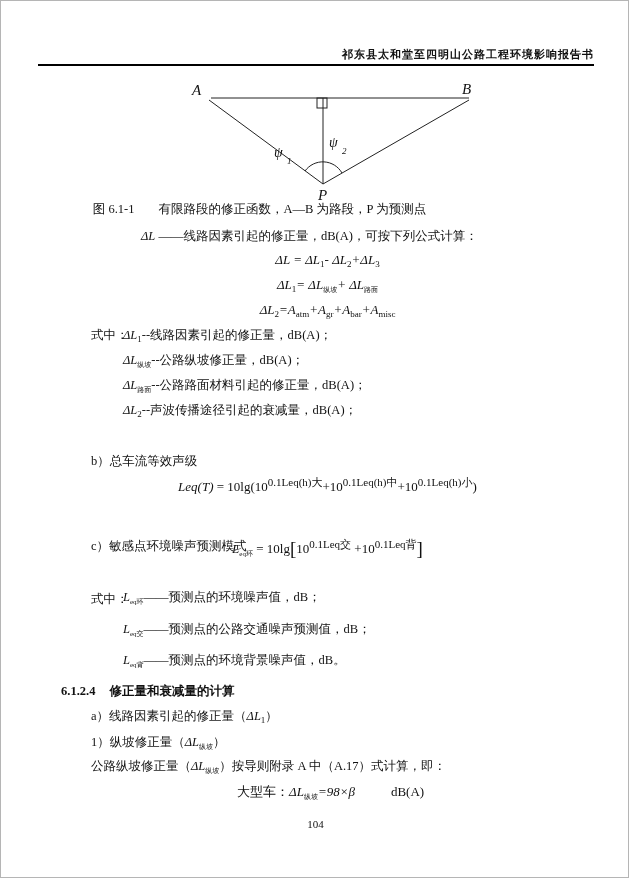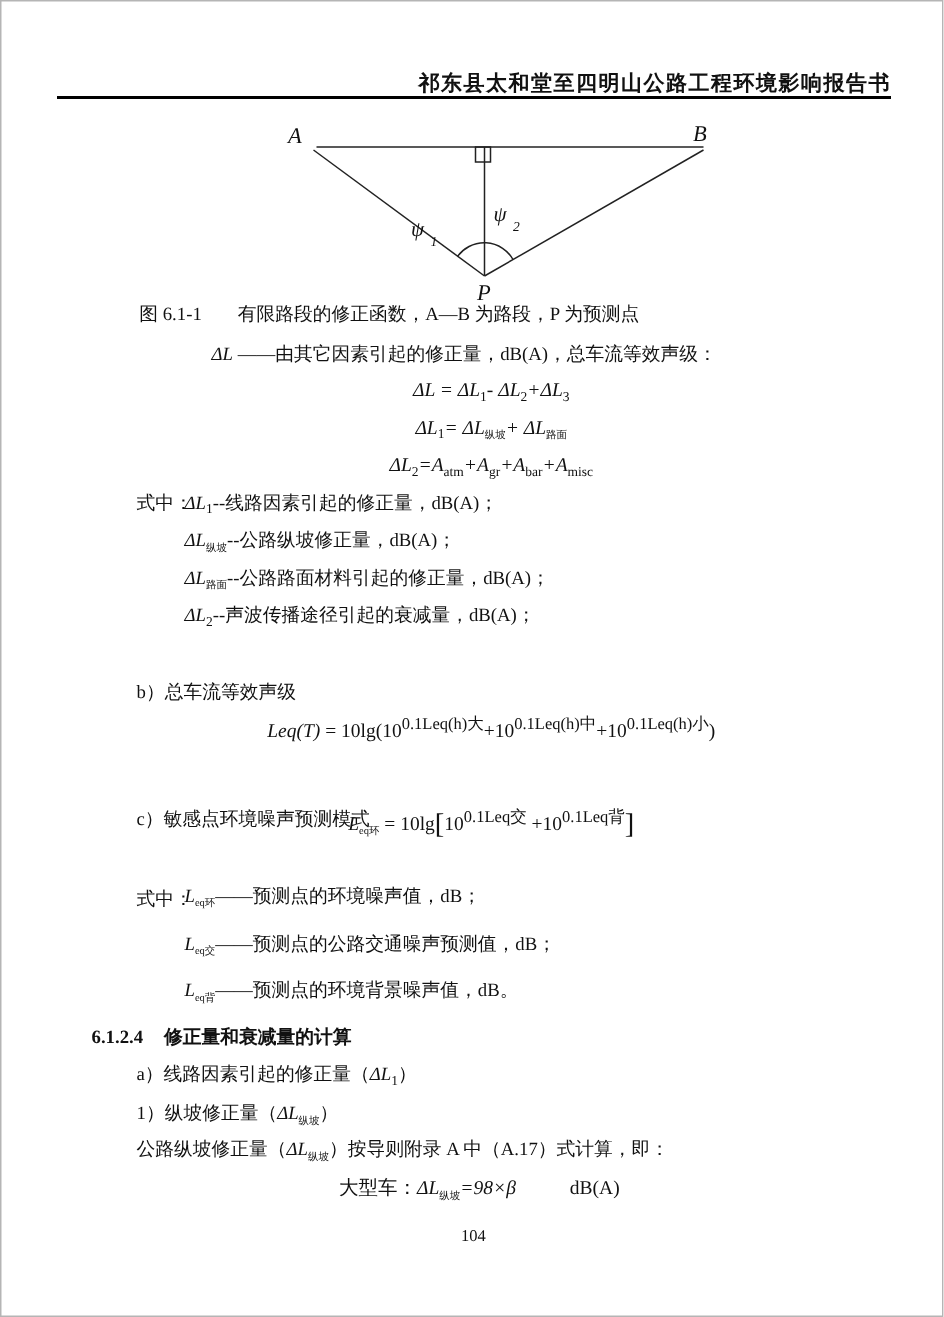--- a/index.html
+++ b/index.html
@@ -11,21 +11,21 @@
     border:1px solid #b5b5b5;
     box-sizing:border-box;
     font-family:"Liberation Serif","DejaVu Serif",serif;
     font-size:12.5px;
     color:#111;
     overflow:hidden;
   }
   .abs{position:absolute;white-space:nowrap;}
   .header-title{
     top:46px;right:34px;
-    font-size:14px;font-weight:700;letter-spacing:1px;
+    font-size:11px;font-weight:700;letter-spacing:1px;
   }
   .header-rule{
     top:63px;left:37px;width:556px;height:2px;background:#000;
   }
   .diagram{top:76px;left:185px;}
   .caption{top:200px;left:0;width:517px;text-align:center;}
   .caption-num{margin-right:24px;}
   .intro{top:227px;left:140px;}
   .formula{left:12px;width:629px;text-align:center;font-size:13px;}
   .f1{top:251px;}
@@ -48,21 +48,21 @@
   .c-heading{top:509px;left:90px;margin-top:28px;}
   .w2-label{top:590px;left:90px;}
   .w2-i0{top:588px;left:122px;}
   .w2-i1{top:620px;left:122px;}
   .w2-i2{top:651px;left:122px;}
   .s6124{top:682px;left:60px;font-weight:700;}
   .s6124 .num{margin-right:14px;}
   .item-a{top:707px;left:90px;}
   .item-1{top:733px;left:90px;}
   .para{top:757px;left:90px;}
-  .f6{top:782px;left:225px;font-size:13px;}
+  .f6{top:782px;left:236px;font-size:13px;}
   .f6-unit{margin-left:36px;}
   .footer{top:817px;left:0;width:629px;text-align:center;font-size:11px;}
   svg text{fill:#111;}
   .svg-var{font-family:"Liberation Serif","DejaVu Serif",serif;font-style:italic;font-size:15px;}
   .svg-var-sm{font-family:"Liberation Serif","DejaVu Serif",serif;font-style:italic;font-size:14px;}
   .svg-sub{font-family:"Liberation Serif","DejaVu Serif",serif;font-style:italic;font-size:9px;}
 </style>
 </head>
 <body>
 
@@ -87,21 +87,21 @@
     <text class="svg-sub" x="101" y="87">1</text>
     <text class="svg-var-sm" x="143" y="70">ψ</text>
     <text class="svg-sub" x="156" y="77">2</text>
   </svg>
 
   <div class="abs caption">
     <span class="caption-num">图 6.1-1</span><span>有限路段的修正函数，A—B 为路段，P 为预测点</span>
   </div>
 
   <div class="abs intro">
-    <span class="it">ΔL</span><span> ——由其它因素引起的修正量，dB(A)，总车流等效声级：</span>
+    <span class="it">ΔL</span><span> ——线路因素引起的修正量，dB(A)，可按下列公式计算：</span>
   </div>
 
   <div class="abs formula f1">
     <span class="it">ΔL = ΔL</span><span class="sub">1</span><span class="it">- ΔL</span><span class="sub">2</span><span class="it">+ΔL</span><span class="sub">3</span>
   </div>
 
   <div class="abs formula f2">
     <span class="it">ΔL</span><span class="sub">1</span><span class="it">= ΔL</span><span class="sub-cn">纵坡</span><span class="it">+ ΔL</span><span class="sub-cn">路面</span>
   </div>
 

